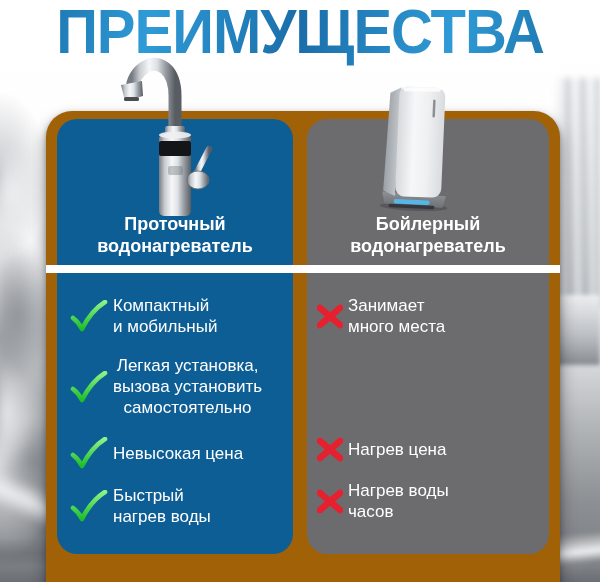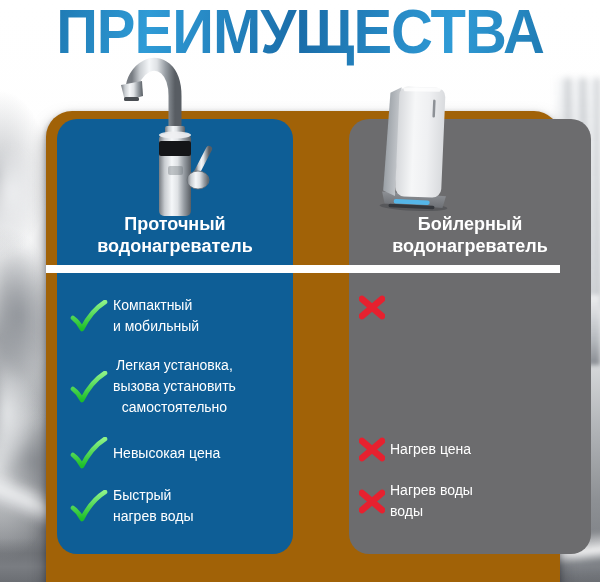--- a/index.html
+++ b/index.html
@@ -76,36 +76,36 @@
   .panel{
     position:absolute;left:46px;top:111px;width:514px;height:573px;z-index:2;
     background:#a16207;border-radius:26px;
     box-shadow:0 9px 16px rgba(25,28,34,.5), 0 2px 5px rgba(25,28,34,.3);
     text-decoration:underline;
   }
   .card{
     position:absolute;top:8px;height:435px;border-radius:20px;color:#fff;
   }
   .card-left{left:11px;width:236px;background:#0e5e96;}
-  .card-right{left:261px;width:242px;background:#6c6c6e;margin-left:42px;}
+  .card-right{left:261px;width:242px;background:#6c6c6e;}
   .divider{
     position:absolute;left:0;right:0;top:154px;height:8px;background:#fff;z-index:3;
   }
   .card-title{
     position:absolute;top:94px;left:0;right:0;text-align:center;z-index:1;
     font-size:18px;font-weight:bold;line-height:22px;color:#fff;
   }
   
   .item{position:absolute;display:flex;align-items:center;}
   .card-left .item{left:12px;width:218px;}
   .card-right .item{left:10px;width:226px;}
   .icon-box{flex:0 0 auto;display:flex;align-items:center;justify-content:center;}
   .card-left .icon-box{width:40px;margin-right:4px;}
   .card-right .icon-box{width:26px;margin-right:5px;}
-  .item-text{font-size:14px;line-height:21px;color:#fff;}
+  .item-text{font-size:17px;line-height:21px;color:#fff;}
   .i1{top:176px;} .i2{top:236px;text-align:center;} .i3{top:318px;}
   .card-left .i4{top:366px;} .card-right .i4{top:361px;}
   
   .product{position:absolute;z-index:6;}
   .tap{left:112px;top:54px;}
   .boiler{left:372px;top:79px;}
 </style>
 </head>
 <body>
 
@@ -190,20 +190,24 @@
         <div>Бойлерный</div>
         <div>водонагреватель</div>
       </div>
 
       <div class="item i1">
         <span class="icon-box">
           <svg width="26" height="25" viewBox="0 0 26 25">
             <path d="M3 4 L23 21 M23 4 L3 21" fill="none" stroke="#e6212f" stroke-width="6.6" stroke-linecap="round"></path>
           </svg>
         </span>
+        <span class="item-text">
+          <div>Занимает</div>
+          <div>много места</div>
+        </span>
       </div>
 
 
       <div class="item i3">
         <span class="icon-box">
           <svg width="26" height="25" viewBox="0 0 26 25">
             <path d="M3 4 L23 21 M23 4 L3 21" fill="none" stroke="#e6212f" stroke-width="6.6" stroke-linecap="round"></path>
           </svg>
         </span>
         <span class="item-text">
@@ -212,21 +216,21 @@
       </div>
 
       <div class="item i4">
         <span class="icon-box">
           <svg width="26" height="25" viewBox="0 0 26 25">
             <path d="M3 4 L23 21 M23 4 L3 21" fill="none" stroke="#e6212f" stroke-width="6.6" stroke-linecap="round"></path>
           </svg>
         </span>
         <span class="item-text">
           <div>Нагрев воды</div>
-          <div>воды</div>
+          <div>часов</div>
         </span>
       </div>
     </div>
 
     <div class="divider"></div>
   </div>
 
   <svg class="product tap" width="132" height="164" viewBox="0 0 132 164">
     <defs>
       <linearGradient id="chromeH" x1="0" y1="0" x2="1" y2="0">

